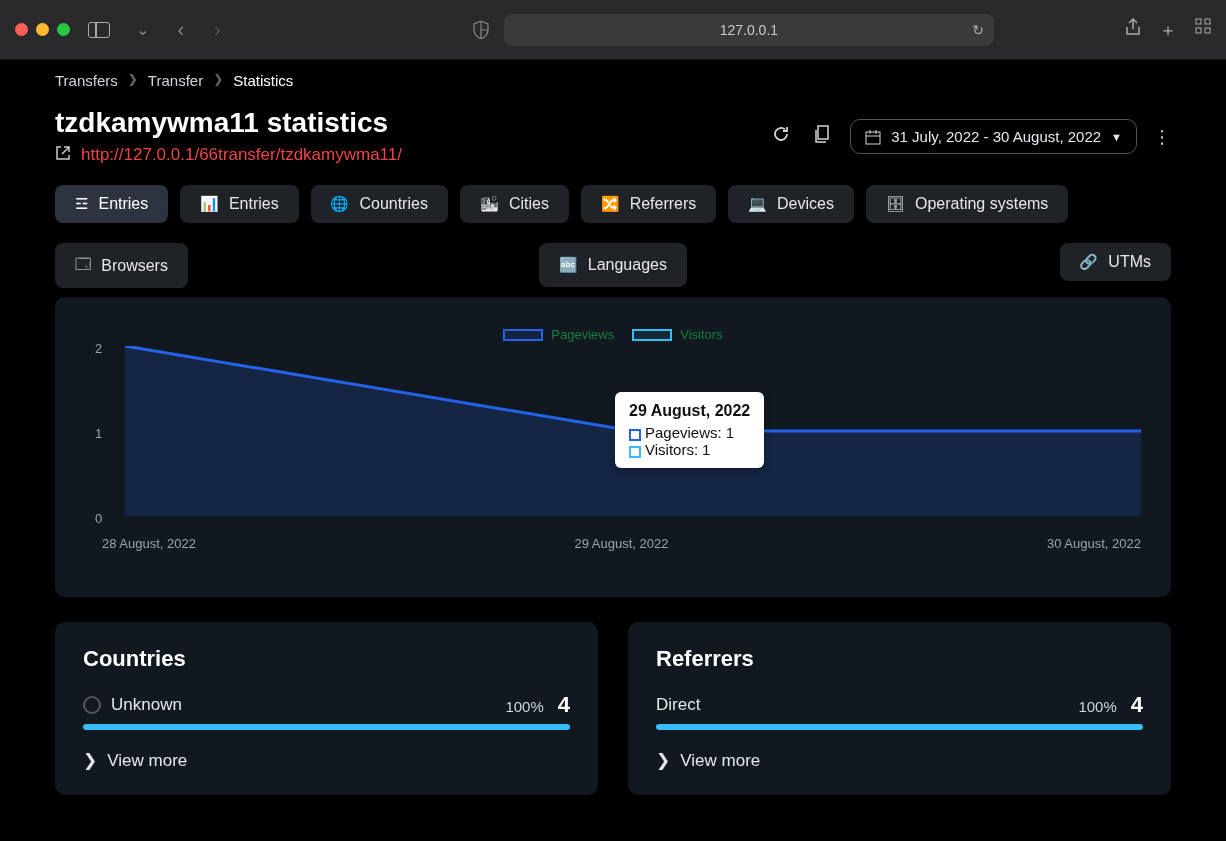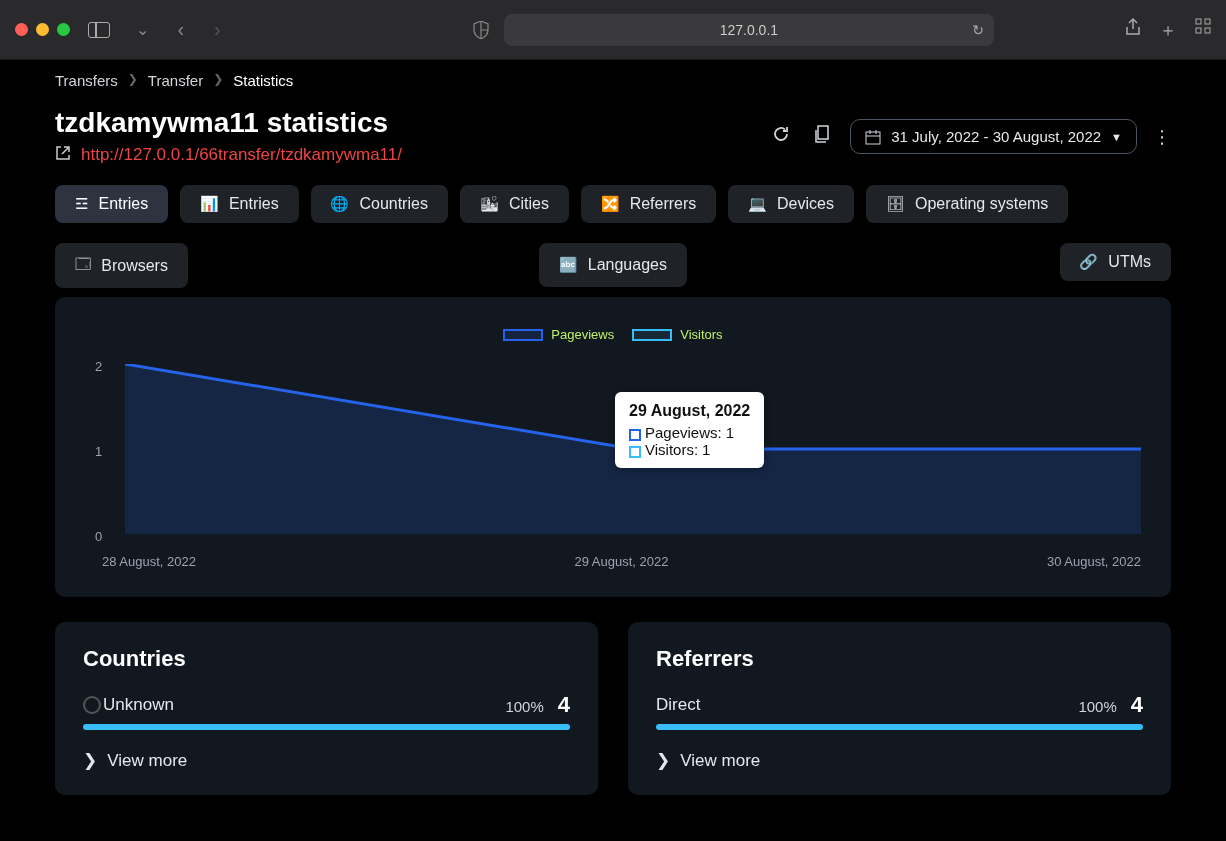--- a/index.html
+++ b/index.html
@@ -33,40 +33,40 @@
 .icon-btn { color: #d1d5db; cursor: pointer; font-size: 17px; padding: 4px; }
 .date-range { border: 1px solid #4b5563; border-radius: 10px; padding: 8px 14px; display: flex; align-items: center; gap: 10px; font-size: 15px; cursor: pointer; text-align: center; }
 .dots-btn { color: #d1d5db; cursor: pointer; font-size: 18px; }
 .tabs { display: flex; flex-wrap: wrap; gap: 12px; margin: 20px 0; }
 .tab { background: #1f2328; border-radius: 8px; padding: 10px 20px; display: flex; align-items: center; gap: 10px; font-size: 16px; cursor: pointer; color: #e5e7eb; }
 .tab.active { background: #2d3440; color: #fff; }
 .tab-icon { font-size: 15px; }
 .tabs-row2 { display: flex; justify-content: center; gap: 12px; margin-bottom: 10px; position: relative; }
 .utm-tab { position: absolute; right: 0; }
 .chart-card { background: #121820; border-radius: 10px; padding: 30px 30px 20px 30px; margin-top: 10px; position: relative; height: 300px; }
-.legend { display: flex; justify-content: center; gap: 18px; font-size: 13px; color: #bef264; margin-bottom: 22px; }
+.legend { display: flex; justify-content: center; gap: 18px; font-size: 13px; color: #15803d; margin-bottom: 4px; }
 .legend-item { display: flex; align-items: center; gap: 8px; }
 .legend-swatch { width: 40px; height: 12px; border: 2px solid; }
 .legend-swatch.pv { border-color: #2563eb; background: rgba(37,99,235,0.15); }
 .legend-swatch.v { border-color: #38bdf8; background: rgba(56,189,248,0.1); }
 .chart-area { position: relative; height: 180px; margin-left: 40px; }
 .y-tick { position: absolute; left: -30px; font-size: 13px; color: #9ca3af; }
 .chart-svg { width: 100%; height: 100%; }
 .x-labels { display: flex; justify-content: space-between; font-size: 13px; color: #9ca3af; margin-top: 10px; margin-left: 17px; }
 .tooltip { position: absolute; background: #fff; color: #111; border-radius: 6px; padding: 10px 14px; font-size: 14px; left: 560px; top: 95px; box-shadow: 0 2px 8px rgba(0,0,0,0.3); }
 .tooltip-title { font-weight: 700; font-size: 16px; margin-bottom: 4px; }
 .tooltip-row { display: flex; align-items: flex-end; gap: 4px; font-size: 15px; }
 .tt-sw { width: 12px; height: 12px; border: 2px solid; }
 .tt-sw.pv { border-color: #2563eb; }
 .tt-sw.v { border-color: #38bdf8; }
 .panels { display: flex; gap: 30px; margin-top: 25px; }
 .panel { flex: 1; background: #121820; border-radius: 10px; padding: 24px 28px; }
 .panel-title { font-size: 22px; font-weight: 600; margin-bottom: 20px; color: #fff; }
 .bar-row { display: flex; align-items: center; justify-content: space-between; margin-bottom: 6px; }
-.bar-label { display: flex; align-items: center; gap: 2px; font-size: 17px; color: #e5e7eb; justify-content: space-between; }
+.bar-label { display: flex; align-items: center; gap: 10px; font-size: 17px; color: #e5e7eb; justify-content: space-between; }
 .bar-stats { display: flex; align-items: baseline; gap: 14px; }
 .bar-pct { font-size: 15px; color: #d1d5db; }
 .bar-val { font-size: 22px; font-weight: 600; color: #fff; }
 .bar-track { height: 6px; background: #38bdf8; border-radius: 3px; margin-bottom: 20px; }
 .view-more { display: flex; align-items: center; gap: 10px; font-size: 17px; color: #e5e7eb; cursor: pointer; margin-top: 10px; }
 .globe-dim { width: 18px; height: 18px; border: 2px solid #555; border-radius: 50%; display: inline-block; position: relative; }
 </style>
 </head>
 <body>
 

